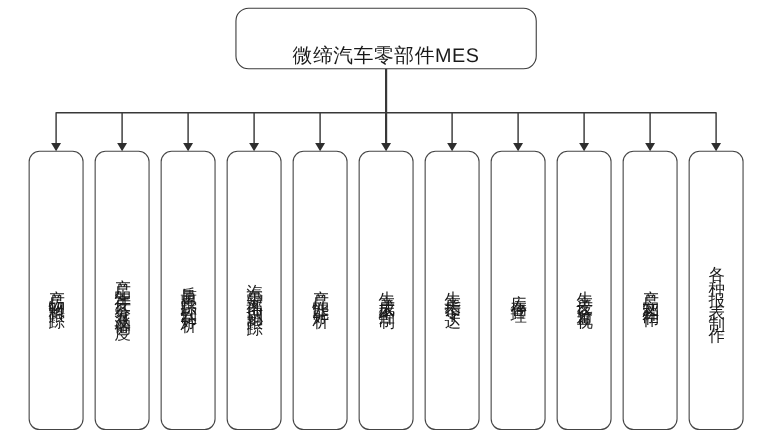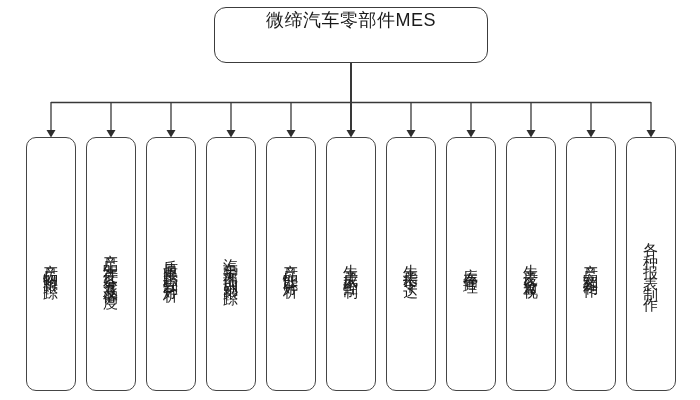--- a/index.html
+++ b/index.html
@@ -26,21 +26,21 @@
     position: absolute;
     left: 214px;
     top: 7px;
     width: 274px;
     height: 56px;
     box-sizing: border-box;
     border: 1.6px solid #3c3c3c;
     border-radius: 12px;
     background: #ffffff;
     display: flex;
-    align-items: flex-start;
+    align-items: flex-end;
     justify-content: center;
   }
   .root-label {
     font-size: 18px;
     color: #1a1a1a;
     letter-spacing: 0.5px;
     white-space: nowrap;
   }
   .modules {
     position: absolute;

